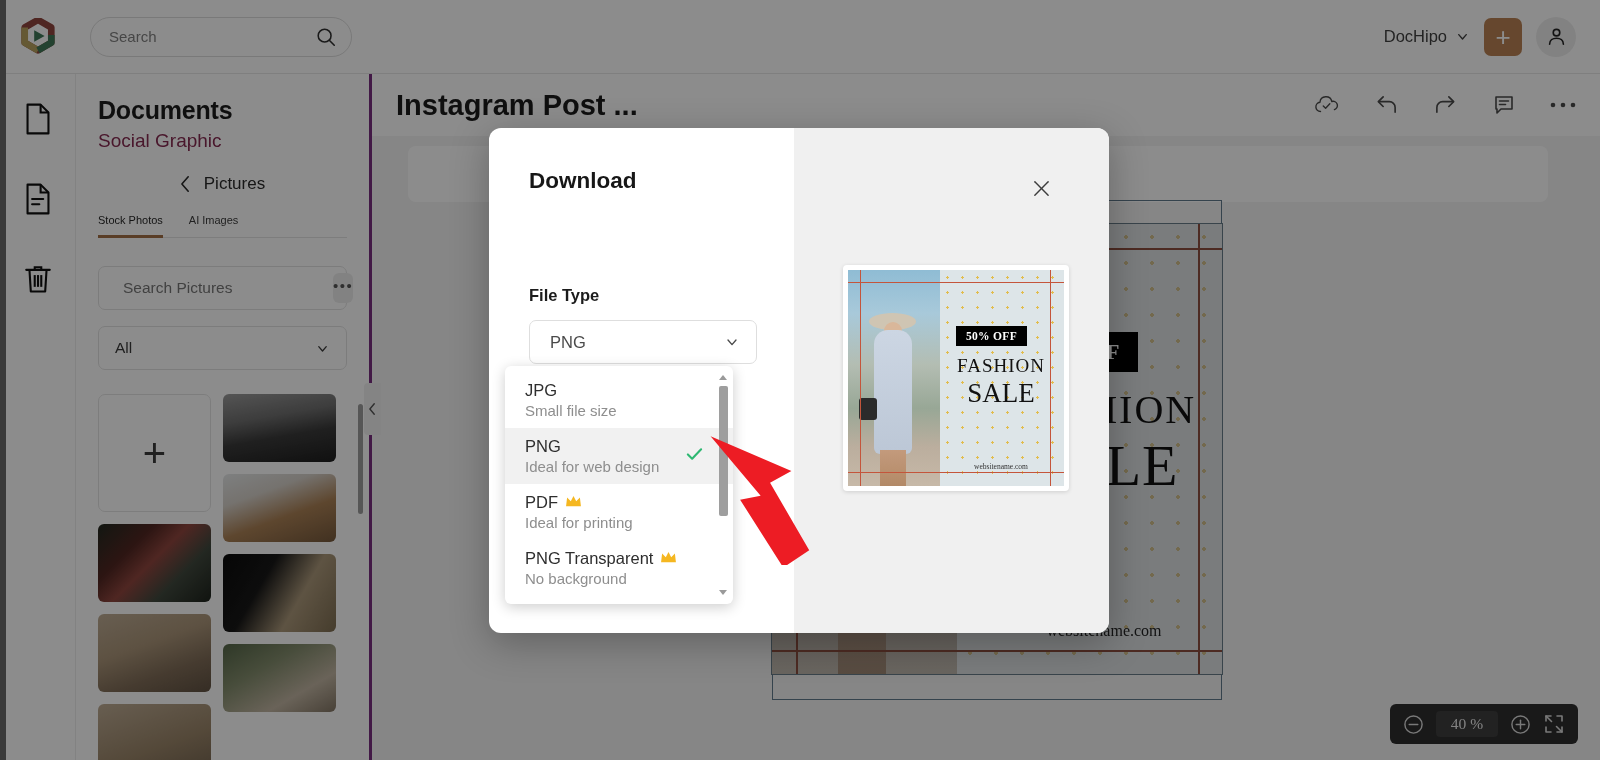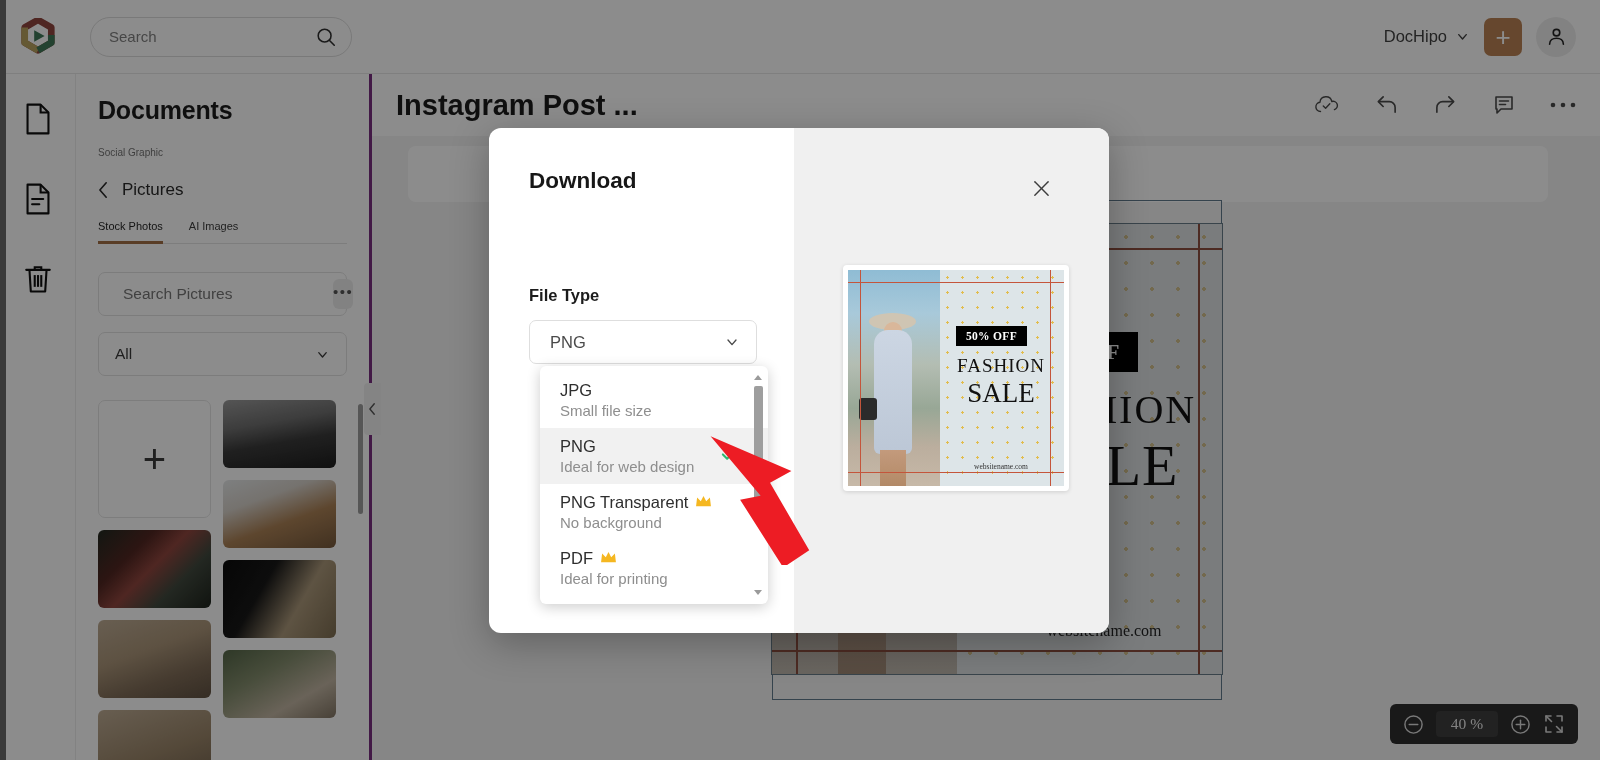--- a/index.html
+++ b/index.html
@@ -86,24 +86,24 @@
     background: #3a3a3a; z-index: 40;
   }
 
   
   .docpanel {
     position: absolute; left: 76px; top: 74px; width: 296px; height: 686px;
     background: #ffffff; border-right: 3px solid #a21caf;
     padding: 22px 22px 0 22px; overflow: hidden;
   }
   .doc-title { font-size: 25px; font-weight: bold; color: #1b1b1b; letter-spacing: -0.2px; }
-  .doc-sub { font-size: 10px; color: #737373; margin-top: 22px; }
+  .doc-sub { font-size: 19px; color: #be185d; margin-top: 5px; }
   .back-row {
     display: flex; align-items: center; gap: 13px;
-    margin-top: 22px; cursor: pointer;
+    margin-top: 22px; cursor: pointer; justify-content: center;
   }
   .back-row .lbl { font-size: 17px; color: #2a2a2a; }
 
   .tabs { display: flex; gap: 26px; margin-top: 20px; border-bottom: 1px solid #e4e4e4; }
   .tab {
     font-size: 11px; color: #3c3c3c; padding-bottom: 9px; cursor: pointer;
     border-bottom: 3px solid transparent; margin-bottom: -1px;
   }
   .tab.active { color: #262626; border-bottom-color: #C4691C; }
 
@@ -317,21 +317,21 @@
     position: absolute; left: 26px; top: 60px; width: 38px; height: 124px;
     background: linear-gradient(180deg,#ccd6e3,#bcc7d6); border-radius: 14px 14px 6px 6px;
   }
   .pv-hat { position: absolute; left: 21px; top: 43px; width: 47px; height: 17px; background: #cfc5b3; border-radius: 50%; }
   .pv-head { position: absolute; left: 36px; top: 52px; width: 18px; height: 22px; background: #d9b79a; border-radius: 9px 9px 8px 8px; }
   .pv-bag { position: absolute; left: 11px; top: 128px; width: 18px; height: 22px; background: #2b2b2b; border-radius: 3px; }
   .pv-legs { position: absolute; left: 32px; top: 180px; width: 26px; height: 46px; background: linear-gradient(180deg,#c39a7c,#ae8561); }
 
   
   .dropdown {
-    position: absolute; left: 540px; top: 366px; width: 228px; height: 238px;
+    position: absolute; left: 505px; top: 366px; width: 228px; height: 238px;
     background: #fff; border-radius: 6px; z-index: 70;
     box-shadow: 0 3px 14px rgba(0,0,0,0.2);
     overflow: hidden;
   }
   .dd-list { padding: 6px 0; }
   .dd-item {
     position: relative; padding: 9px 20px 9px 20px; cursor: pointer;
   }
   .dd-item.sel { background: #f1f1f1; }
   .dd-main {
@@ -652,42 +652,42 @@
         <div class="dd-sub">Ideal for web design</div>
         <span class="check">
           <svg width="17" height="14" viewBox="0 0 18 14" fill="none" stroke="#2EB872" stroke-width="2.2">
             <polyline points="2,7.5 6.5,12 16,2" stroke-linecap="round" stroke-linejoin="round"></polyline>
           </svg>
         </span>
       </div>
 
       <div class="dd-item">
         <div class="dd-main">
+          <span>PDF</span>
+          <span class="crown">
+            <svg width="17" height="13" viewBox="0 0 18 14">
+              <path d="M1 12.2h16l-1.1-9.4-4 4L9 1.2 6.1 6.8l-4-4z" fill="#F5B721"></path>
+            </svg>
+          </span>
+        </div>
+        <div class="dd-sub">Ideal for printing</div>
+      </div>
+
+      <div class="dd-item">
+        <div class="dd-main">
           <span>PNG Transparent</span>
           <span class="crown">
             <svg width="17" height="13" viewBox="0 0 18 14">
               <path d="M1 12.2h16l-1.1-9.4-4 4L9 1.2 6.1 6.8l-4-4z" fill="#F5B721"></path>
             </svg>
           </span>
         </div>
         <div class="dd-sub">No background</div>
       </div>
 
-      <div class="dd-item">
-        <div class="dd-main">
-          <span>PDF</span>
-          <span class="crown">
-            <svg width="17" height="13" viewBox="0 0 18 14">
-              <path d="M1 12.2h16l-1.1-9.4-4 4L9 1.2 6.1 6.8l-4-4z" fill="#F5B721"></path>
-            </svg>
-          </span>
-        </div>
-        <div class="dd-sub">Ideal for printing</div>
-      </div>
-
     </div>
 
     <div class="dd-scroll-track"></div>
     <div class="dd-arrow-up"></div>
     <div class="dd-scroll-thumb"></div>
     <div class="dd-arrow-dn"></div>
   </div>
 
   <svg class="red-arrow" width="130" height="135" viewBox="0 0 130 135">
     <path d="M2 10 L58 64 L38 70 L88 133 L112 113 L66 50 L86 36 Z" fill="#ED1C24" transform="translate(2,2) rotate(6 60 70)"></path>

